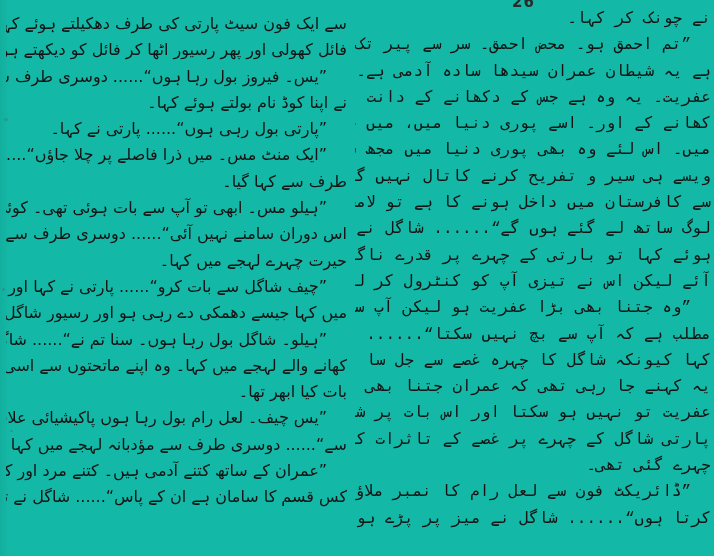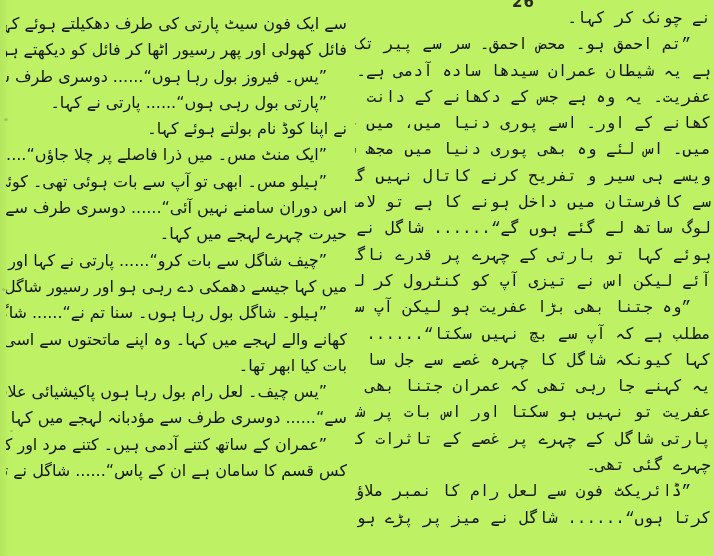--- a/index.html
+++ b/index.html
@@ -4,21 +4,21 @@
 <style>
   html, body {
     margin: 0;
     padding: 0;
     background: #ffffff;
   }
   .page {
     position: relative;
     width: 714px;
     height: 556px;
-    background: #bef264;
+    background: #14b8a6;
     overflow: hidden;
     font-family: "DejaVu Sans", sans-serif;
     color: #141414;
   }
   
   .page::before {
     content: "";
     position: absolute;
     left: 0; top: 0; bottom: 0;
     width: 10px;
@@ -104,23 +104,24 @@
       <div class="line">پارتی شاگل کے چہرے پر غصے کے تاثرات کو دیکھتے ہی بر وقت</div>
       <div class="line short">چہرے گئی تھی۔</div>
       <div class="line indent">”ڈائریکٹ فون سے لعل رام کا نمبر ملاؤ۔ میں خود اس سے بات</div>
       <div class="line">کرتا ہوں“...... شاگل نے میز پر پڑے ہوئے تین فون سیٹس میں</div>
     </div>
 
   <div class="column column-left">
       <div class="line">سے ایک فون سیٹ پارتی کی طرف دھکیلتے ہوئے کہا تو پارتی نے</div>
       <div class="line">فائل کھولی اور پھر رسیور اٹھا کر فائل کو دیکھتے ہوئے تیزی سے نمبر</div>
       <div class="line indent">”یس۔ فیروز بول رہا ہوں“...... دوسری طرف سے لعل رام</div>
+      <div class="line short">نے اپنا کوڈ نام بولتے ہوئے کہا۔</div>
       <div class="line short indent">”پارتی بول رہی ہوں“...... پارتی نے کہا۔</div>
-      <div class="line short">نے اپنا کوڈ نام بولتے ہوئے کہا۔</div>
       <div class="line indent">”ایک منٹ مس۔ میں ذرا فاصلے پر چلا جاؤں“...... دوسری</div>
+      <div class="line short">طرف سے کہا گیا۔</div>
       <div class="line indent">”ہیلو مس۔ ابھی تو آپ سے بات ہوئی تھی۔ کوئی نئی بات تو</div>
       <div class="line">اس دوران سامنے نہیں آئی“...... دوسری طرف سے لعل رام نے</div>
       <div class="line short">حیرت چہرے لہجے میں کہا۔</div>
       <div class="line indent">”چیف شاگل سے بات کرو“...... پارتی نے کہا اور ایسے لہجے</div>
       <div class="line">میں کہا جیسے دھمکی دے رہی ہو اور رسیور شاگل کی طرف بڑھا دیا۔</div>
       <div class="line indent">”ہیلو۔ شاگل بول رہا ہوں۔ سنا تم نے“...... شاگل نے کاٹ</div>
       <div class="line">کھانے والے لہجے میں کہا۔ وہ اپنے ماتحتوں سے اسی انداز میں</div>
       <div class="line short">بات کیا ابھر تھا۔</div>
       <div class="line indent">”یس چیف۔ لعل رام بول رہا ہوں پاکیشیائی علاقے کاتال</div>
       <div class="line short">سے“...... دوسری طرف سے مؤدبانہ لہجے میں کہا گیا۔</div>

